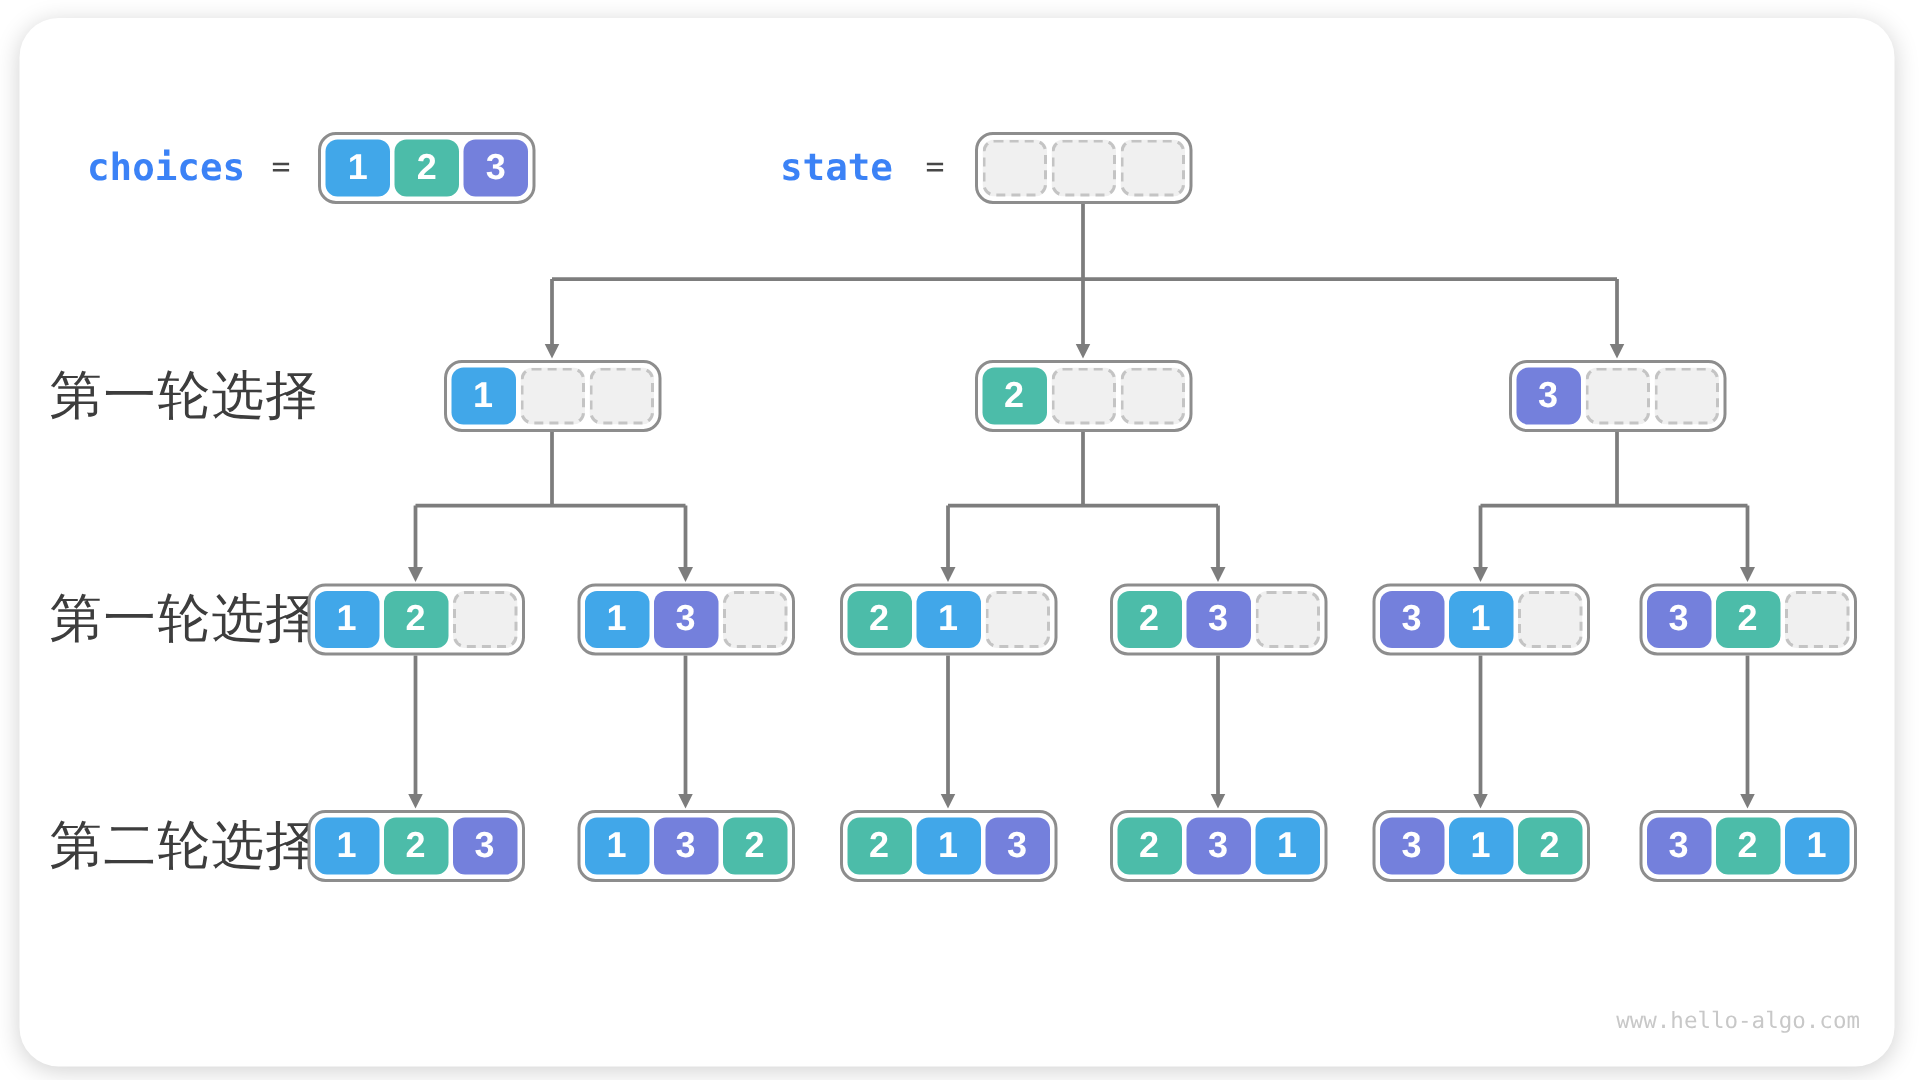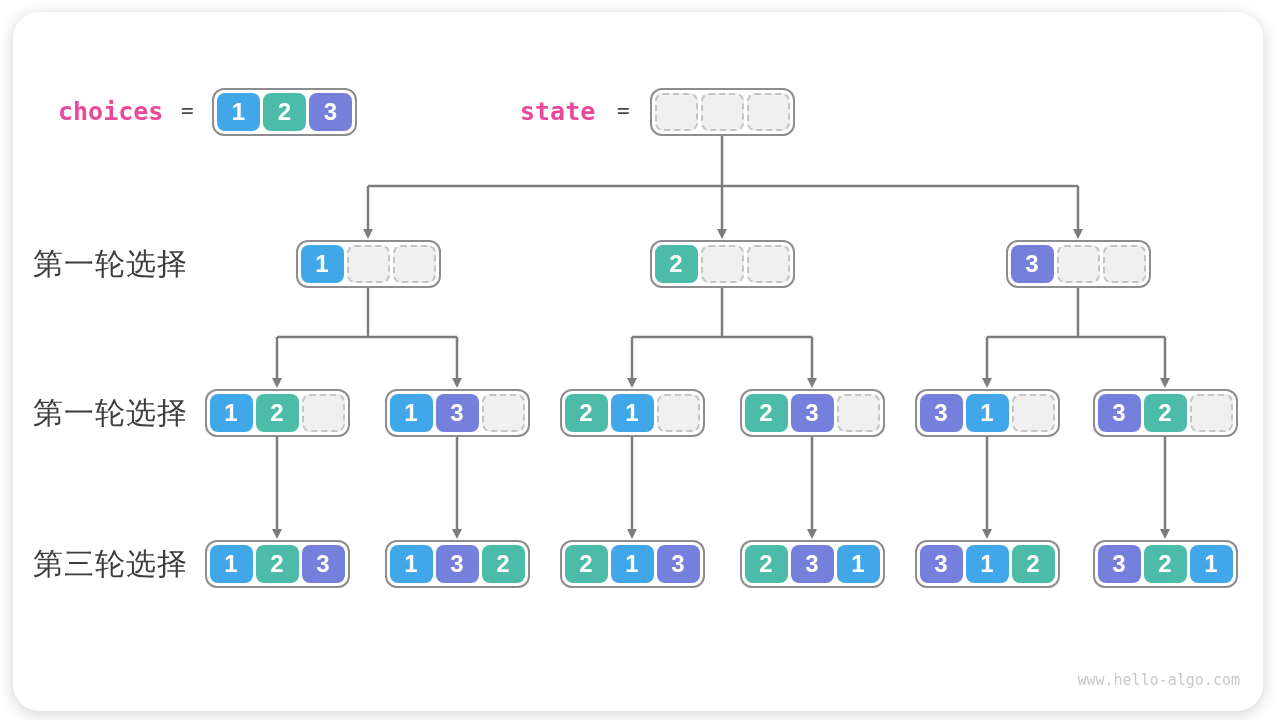--- a/index.html
+++ b/index.html
@@ -3,35 +3,35 @@
 <meta charset="utf-8">
 <style>
   html,body{margin:0;padding:0;background:#ffffff;}
   .stage{position:relative;width:1280px;height:720px;background:#fff;overflow:hidden;
          font-family:"Liberation Sans","DejaVu Sans",sans-serif;}
   .card{position:absolute;left:13px;top:12px;right:17px;bottom:9px;background:#ffffff;
         border-radius:26px;box-shadow:0 3px 16px rgba(0,0,0,.18);}
   
   .codelabel{position:absolute;height:48px;line-height:48px;
              font-family:"DejaVu Sans Mono","Liberation Mono",monospace;
-             font-weight:bold;font-size:25px;color:#ec4899;white-space:pre;}
+             font-weight:bold;font-size:25px;color:#3b82f6;white-space:pre;}
   .eq{position:absolute;height:48px;line-height:46px;
       font-family:"DejaVu Sans Mono","Liberation Mono",monospace;
       font-weight:400;font-size:21px;color:#474747;}
   
   .seq-box{position:absolute;width:145px;height:48px;box-sizing:border-box;
            background:#fff;border:2px solid #8d8d8d;border-radius:12px;
            display:flex;align-items:center;justify-content:center;gap:3px;padding:3px;}
   .cell{width:43px;height:38px;box-sizing:border-box;border-radius:8px;
         display:flex;align-items:center;justify-content:center;
         color:#ffffff;font-size:24px;font-weight:600;}
   .cell.empty{background:#f0f0f0;border:2px dashed #c4c4c4;}
   
   .rowlabel{position:absolute;left:33px;width:180px;height:32px;line-height:32px;
-            font-size:30px;font-weight:500;color:#3d3d3d;letter-spacing:1px;}
+            font-size:35px;font-weight:500;color:#3d3d3d;letter-spacing:1px;}
   .watermark{position:absolute;right:40px;top:671px;
              font-family:"DejaVu Sans Mono","Liberation Mono",monospace;
              font-size:15px;color:#c8c8c8;}
   svg.connectors{position:absolute;left:0;top:0;width:1280px;height:720px;pointer-events:none;}
 </style>
 </head>
 <body>
 
 <div class="stage">
   <div class="card"></div>
@@ -68,21 +68,21 @@
     </svg>
 
   <span class="codelabel" style="left:58px;top:88px">choices</span>
   <span class="eq" style="left:181px;top:88px">=</span>
 
   <span class="codelabel" style="left:520px;top:88px">state</span>
   <span class="eq" style="left:617px;top:88px">=</span>
 
   <div class="rowlabel" style="top:248px">第一轮选择</div>
   <div class="rowlabel" style="top:397px">第一轮选择</div>
-  <div class="rowlabel" style="top:548px">第三轮选择</div>
+  <div class="rowlabel" style="top:548px">第二轮选择</div>
 
   <div id="treeBoxes">
       <div class="seq-box" style="left: 295.5px; top: 240px;">
         <div class="cell" style="background: rgb(65, 167, 233);">1</div>
         <div class="cell empty"></div>
         <div class="cell empty"></div>
       </div>
       <div class="seq-box" style="left: 649.5px; top: 240px;">
         <div class="cell" style="background: rgb(76, 188, 169);">2</div>
         <div class="cell empty"></div>

